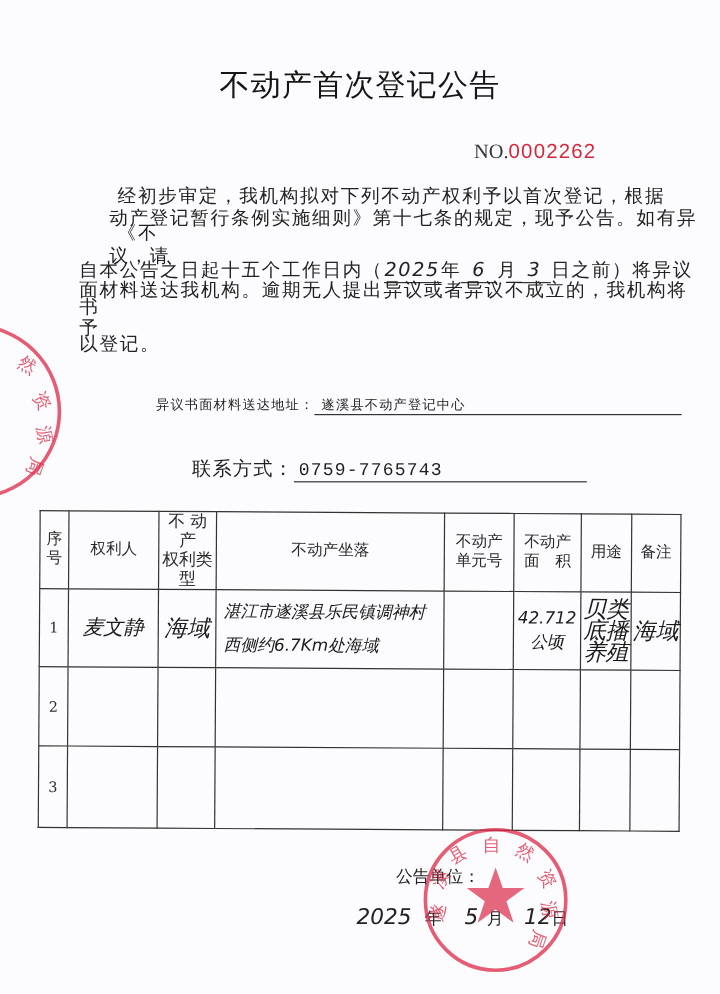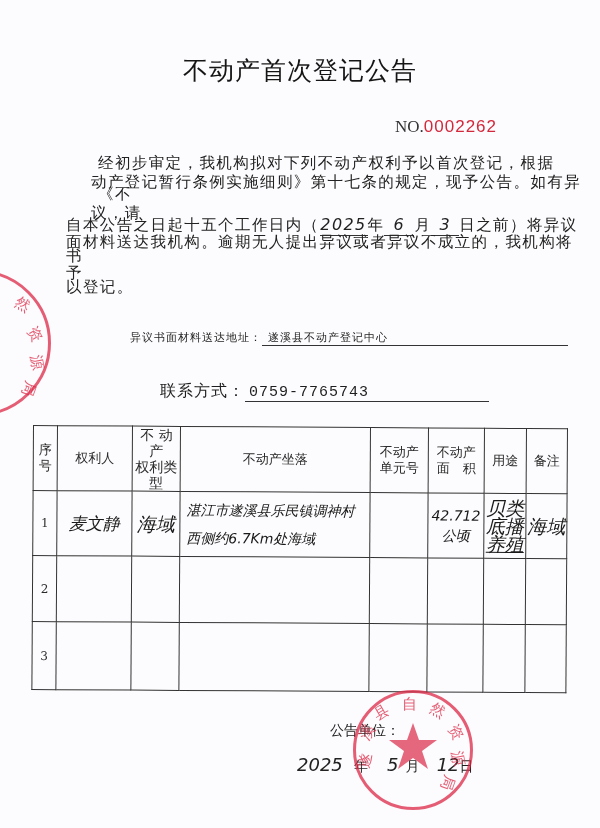--- a/index.html
+++ b/index.html
@@ -106,21 +106,21 @@
       <div>西侧约6.7Km处海域</div>
     </td>
     <td></td>
     <td class="hw" style="font-size:14px;">
       <div>42.712</div>
       <div>公顷</div>
     </td>
     <td class="hw" style="font-size:19px; line-height:18px;">
       <div>贝类</div>
       <div>底播</div>
-      <div style="text-decoration:underline;">养殖</div>
+      <div style="">养殖</div>
     </td>
     <td class="hw">海域</td>
   </tr>
   <tr class="r2">
     <td style="font-family:'DejaVu Serif',serif; font-size:12px;">2</td>
     <td></td>
     <td></td>
     <td></td>
     <td></td>
     <td></td>

